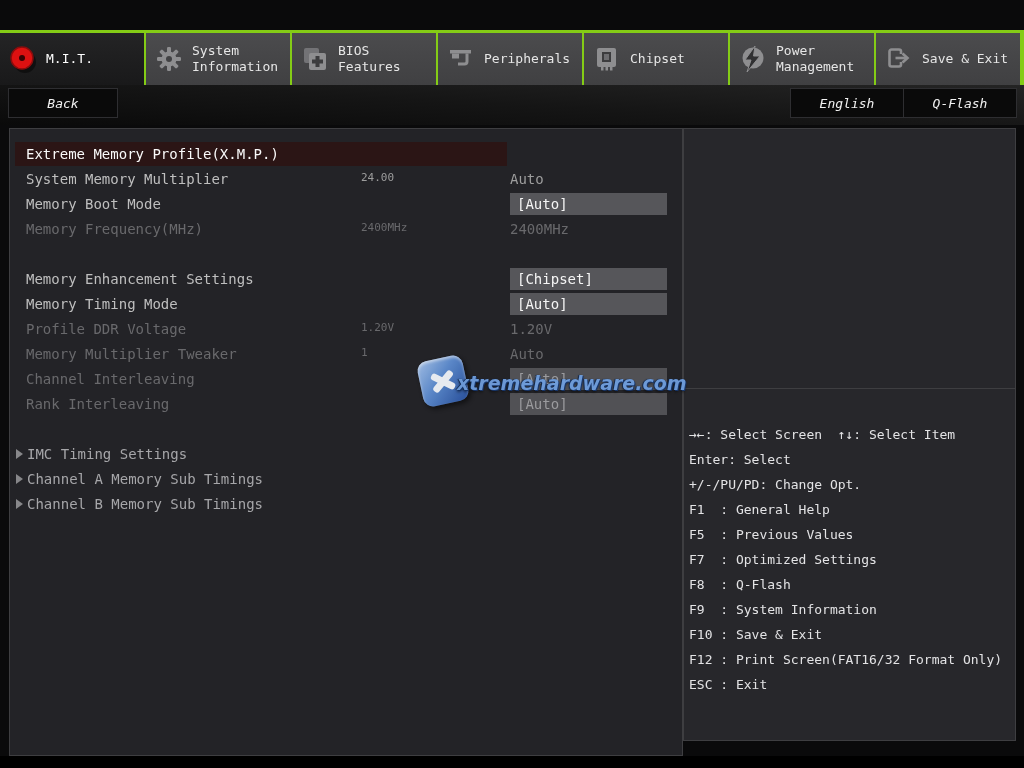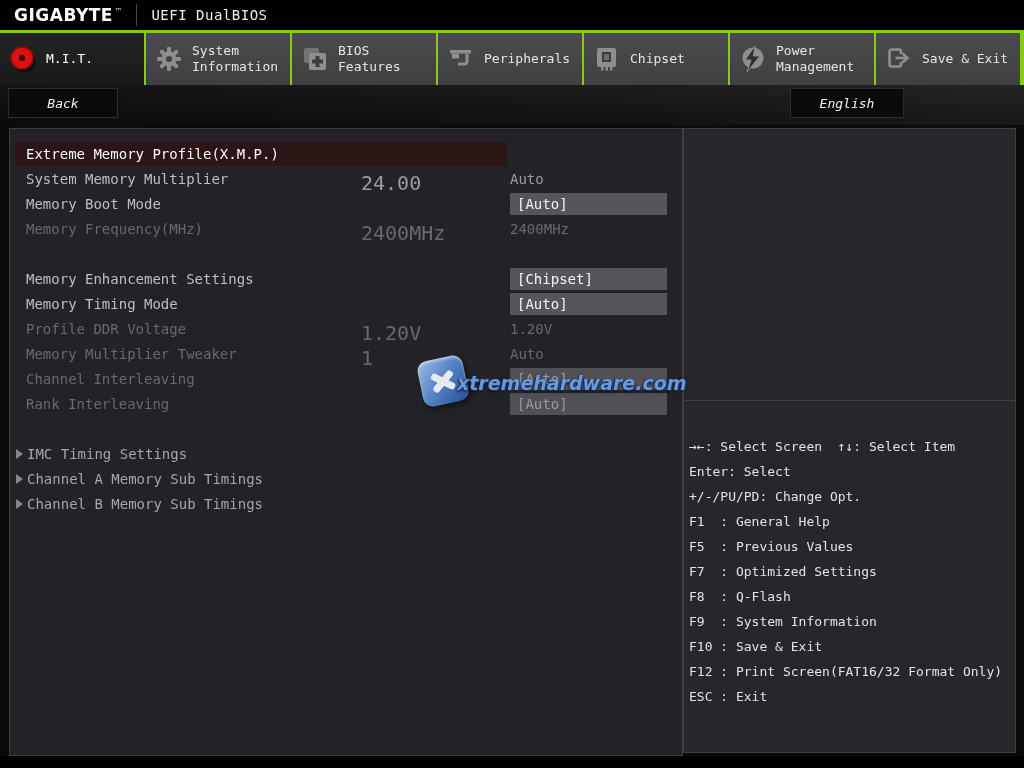--- a/index.html
+++ b/index.html
@@ -27,27 +27,27 @@
   .tbtn{position:absolute;top:3px;height:30px;background:#0a0a0a;border:1px solid #2e2e31;color:#f2f2f2;
         font-size:13px;font-family:inherit;display:flex;align-items:center;justify-content:center;box-sizing:border-box;cursor:pointer;}
   .btn-back{left:8px;width:110px;}
   .btn-english{left:790px;width:114px;}
   .btn-qflash{left:903px;width:114px;}
 
   
   .panel{position:absolute;border:1px solid #3e3e41;background:#232327;box-sizing:border-box;}
   .settings{left:9px;top:128px;width:674px;height:628px;padding-top:13px;}
   .itemhelp{left:683px;top:128px;width:333px;height:276px;background:#27272b;}
-  .keyshelp{left:683px;top:400px;width:333px;height:353px;background:#27272b;padding:33px 1px 0 5px;}
+  .keyshelp{left:683px;top:388px;width:333px;height:353px;background:#27272b;padding:33px 1px 0 5px;}
 
   
   .row{position:relative;height:25px;}
   .row.gap{margin-top:25px;}
   .row .label{position:absolute;left:16px;top:4px;font-size:14px;color:#bfbfbf;z-index:1;}
-  .row .mid{position:absolute;left:351px;top:4px;font-size:20px;color:#9d9d9d;}
+  .row .mid{position:absolute;left:351px;top:4px;font-size:11px;color:#9d9d9d;}
   .row .value{position:absolute;left:500px;top:4px;font-size:14px;color:#9d9d9d;}
   .row .value.boxed{top:1px;width:157px;height:22px;line-height:22px;padding-left:7px;box-sizing:border-box;
                     background:#56565a;color:#f5f5f5;}
   .row.disabled .label,.row.disabled .mid,.row.disabled .value{color:#69696c;}
   .row.disabled .value.boxed{background:#515155;color:#9b9b9e;}
   .sel-bar{position:absolute;left:5px;top:0;width:492px;height:24px;background:#2b1515;}
   .row.selected .label{color:#fafafa;}
   .row.selected .value.boxed{background:#2b1515;color:#fafafa;}
 
   
@@ -71,25 +71,20 @@
   .wm-x1{transform:rotate(38deg);}
   .wm-x2{transform:rotate(-38deg);}
   .wm-text{position:absolute;left:42px;top:20px;font-family:"DejaVu Sans",sans-serif;font-style:italic;font-weight:bold;
            font-size:19px;color:#6f9ede;text-shadow:1px 1px 0 #16356b,-1px 0 1px #0d2347,0 2px 3px rgba(0,0,0,.6);}
 </style>
 </head>
 <body>
 
 <div class="screen">
 
-  <div class="hdr">
-    <span class="brand"><span>GIGABYTE</span><span class="tm">™</span></span>
-    <span class="hsep"></span>
-    <span class="title">UEFI DualBIOS</span>
-  </div>
 
   <div class="tabbar" id="tabbar">
       <div class="tab active">
         <span class="tab-icon">
           <svg width="30" height="30" viewBox="0 0 30 30">
             <circle cx="17" cy="18" r="11" fill="rgba(0,0,0,.45)"></circle>
             <circle cx="14" cy="14" r="11" fill="#dd1111" stroke="#8a0c0c" stroke-width="1.5"></circle>
             <circle cx="14" cy="14" r="3" fill="#3a0404"></circle>
           </svg>
         </span>
@@ -161,20 +156,21 @@
             <path d="M17.5 7.5 L22.5 12 L17.5 16.5" stroke="#8e8e90" stroke-width="2.6" fill="none"></path>
           </svg>
         </span>
         <span class="tab-label">Save &amp; Exit</span>
       </div>
     </div>
 
   <div class="toolbar">
     <div class="tbtn btn-back">Back</div>
     <div class="tbtn btn-english">English</div>
+    <div class="tbtn btn-qflash">Q-Flash</div>
   </div>
 
   <div class="panel settings" id="settings-panel">
       <div class="row selected">
         <div class="sel-bar"></div>
         <div class="label">Extreme Memory Profile(X.M.P.)</div>
         <div class="mid"></div>
       </div>
       <div class="row normal">
         <div class="label">System Memory Multiplier</div>

